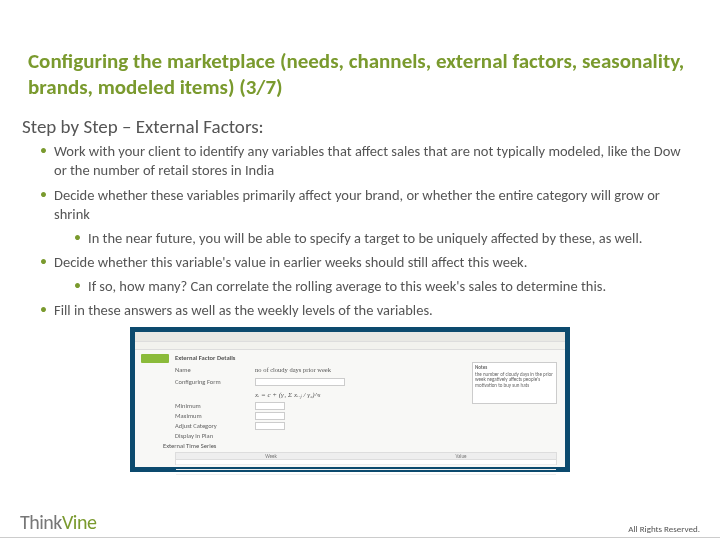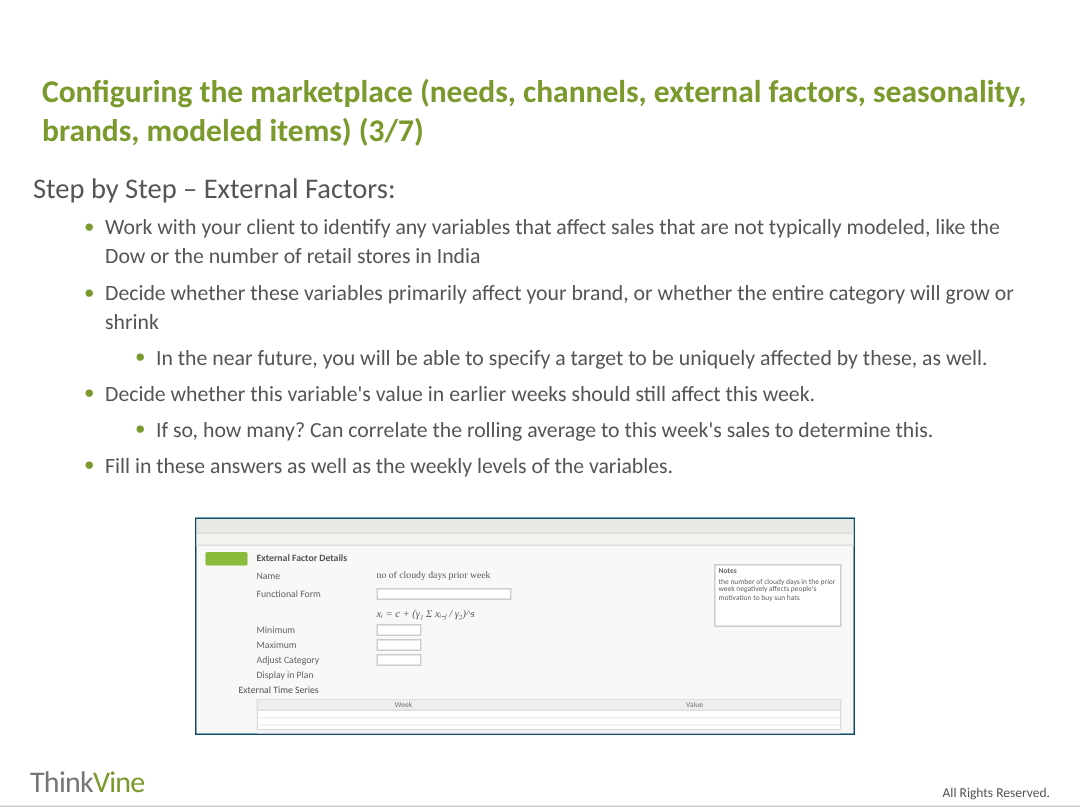--- a/index.html
+++ b/index.html
@@ -20,21 +20,21 @@
     margin-top: 32px;
   }
   .subhead {
     font-weight: 400;
     color: #555;
     font-size: 19px;
     padding: 8px 28px 4px 22px;
   }
   ul.top {
     list-style: none;
-    padding: 0 28px 0 56px;
+    padding: 0 28px 0 40px;
   }
   ul.top > li {
     position: relative;
     color: #555;
     font-size: 14.5px;
     line-height: 1.35;
     margin-bottom: 5px;
     padding-left: 14px;
   }
   ul.top > li::before {
@@ -56,24 +56,24 @@
   }
   ul.sub > li::before {
     content: "•";
     position: absolute;
     left: 0;
     top: 0;
     color: #7a9a2e;
     font-size: 14px;
   }
   .shot {
-    margin: 24px 0 0 130px;
+    margin: 6px 0 0 130px;
     width: 440px;
     height: 145px;
-    border: 1px solid #0c4a6e;
+    border: 5px solid #0c4a6e;
     background: #f8f8f6;
     font-size: 6.5px;
     color: #555;
     position: relative;
   }
   .shot-top {
     height: 10px;
     background: #e8e8e4;
     border-bottom: 1px solid #ddd;
   }
@@ -208,21 +208,21 @@
   <div class="shot-top"></div>
   <div class="shot-tabs"></div>
   <div class="green-btn"></div>
   <div class="panel-title">External Factor Details</div>
 
   <div class="row" style="top:34px">
     <div class="lab">Name</div>
     <div class="val">no of cloudy days prior week</div>
   </div>
   <div class="row" style="top:46px">
-    <div class="lab">Functional Form</div>
+    <div class="lab">Configuring Form</div>
     <div class="val"><span class="inp"></span></div>
   </div>
   <div class="row" style="top:58px">
     <div class="lab"></div>
     <div class="val eq">xᵢ = c + (γ₁ Σ xᵢ₋ⱼ / γ₂)^s</div>
   </div>
   <div class="row" style="top:70px">
     <div class="lab">Minimum</div>
     <div class="val"><span class="inp" style="width:30px"></span></div>
   </div>

